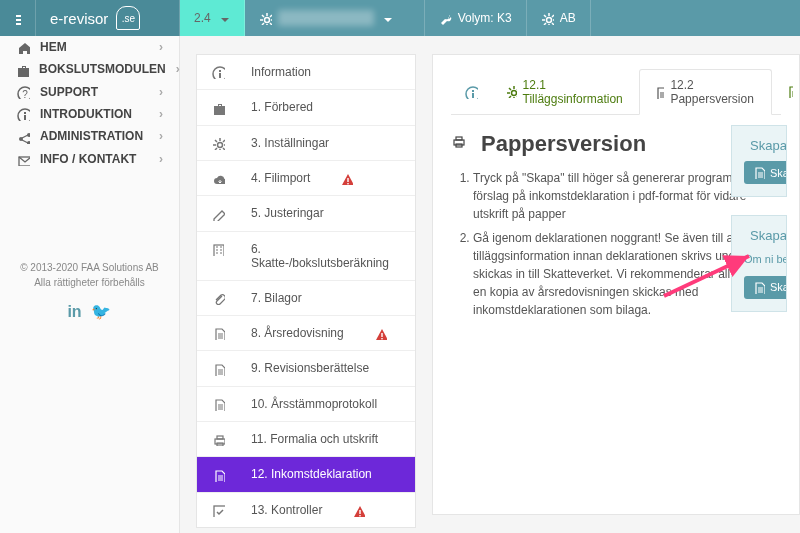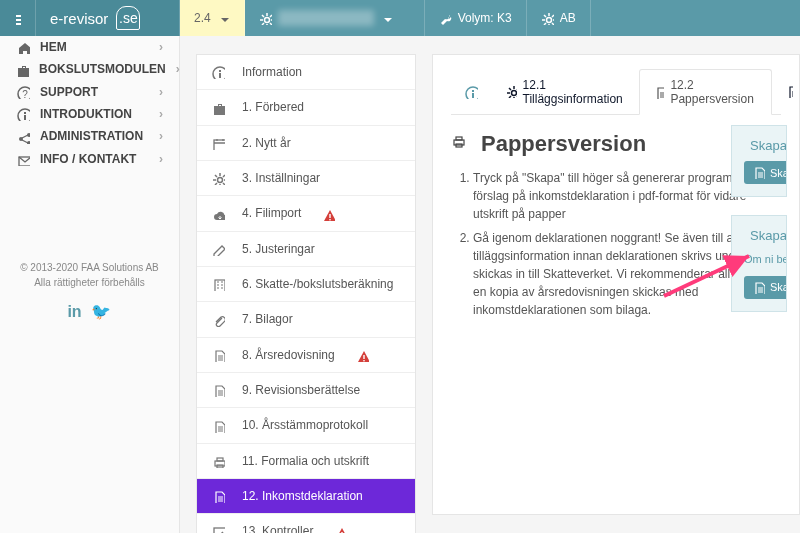--- a/index.html
+++ b/index.html
@@ -2,48 +2,48 @@
 <html><head>
 <meta charset="utf-8">
 <style>
   * { box-sizing: border-box; margin: 0; padding: 0; }
   body { font-family: -apple-system, "Helvetica Neue", Arial, sans-serif; font-size: 13px; color: #555; background: #f5f5f5; width: 800px; height: 533px; overflow: hidden; }
   
   .topbar { display: flex; align-items: stretch; background: #5a9aa8; height: 36px; color: #fff; }
   .topbar .cell { display: flex; align-items: center; padding: 5px 14px; border-right: 1px solid rgba(255,255,255,0.2); font-size: 12px; gap: 6px; white-space: nowrap; }
   .topbar .menu-toggle { width: 36px; justify-content: center; background: #4a8a98; }
   .topbar .logo { background: #4a8a98; width: 144px; font-size: 15px; font-weight: 300; }
-  .topbar .logo .se { display:inline-flex; align-items:center; justify-content:center; width:24px; height:24px; border:1.5px solid #fff; border-radius:10px 10px 2px 2px; font-size:14px; margin-left:2px;}
-  .topbar .version { background:#fef9c3; color:#666; }
+  .topbar .logo .se { display:inline-flex; align-items:center; justify-content:center; width:24px; height:24px; border:1.5px solid #fff; border-radius:10px 10px 2px 2px; font-size:10px; margin-left:2px;}
+  .topbar .version { background:#5eead4; color:#666; }
   .topbar .client { min-width: 180px; }
   .blur { filter: blur(3px); background: rgba(255,255,255,0.3); color: transparent; border-radius:2px; padding:1px 30px; }
   
   .main { display: flex; height: calc(533px - 36px); }
   
   .sidebar { width: 180px; background: #fafafa; border-right: 1px solid #e5e5e5; display:flex; flex-direction:column; }
   .sidebar .nav { list-style: none; }
   .sidebar .nav li { display:flex; align-items:center; gap:10px; padding: 4px 16px; font-size: 12px; font-weight: 700; color:#444; cursor:pointer; }
   .sidebar .nav li .ic { width:14px; text-align:center; font-weight:normal; color:#666; }
   .sidebar .foot { margin-top: 90px; text-align:center; font-size: 10px; color:#888; line-height:1.5; }
   .sidebar .social { margin-top:10px; color:#5a9aa8; font-size:16px; display:flex; justify-content:center; gap:10px; }
   
   .steps { width: 220px; background: #fff; border:1px solid #e5e5e5; margin: 18px 0 18px 16px; align-self: flex-start; }
   .steps ul { list-style:none; }
-  .steps li { display:flex; gap:17px; padding: 10px 14px; border-bottom:1px solid #eee; font-size:12px; color:#555; cursor:pointer; }
+  .steps li { display:flex; gap:26px; padding: 10px 14px; border-bottom:1px solid #eee; font-size:12px; color:#555; cursor:pointer; }
   .steps li:last-child { border-bottom:none; }
   .steps li .ic { width:14px; text-align:center; color:#777; }
   .steps li.active { background:#6d28d9; color:#fff; }
   .steps li.active .ic { color:#fff; }
   .warn { color:#d43f3a; font-weight:bold; margin-left:4px; }
   
   .content { flex:1; padding: 18px 0 18px 16px; overflow:hidden; position:relative; }
   .panel { background:#fff; border:1px solid #e5e5e5; padding: 14px 18px; height: 100%; position:relative; }
   .tabs { display:flex; align-items:center; gap:0; border-bottom:1px solid #e5e5e5; margin-bottom:16px; }
   .tabs .info-ic { color:#5a9aa8; padding: 8px 14px; }
-  .tabs .tab { padding: 8px 14px; font-size:12px; color:#0f172a; display:flex; gap:6px; align-items:center; cursor:pointer; }
+  .tabs .tab { padding: 8px 14px; font-size:12px; color:#4d7c0f; display:flex; gap:6px; align-items:center; cursor:pointer; }
   .tabs .tab.active { border:1px solid #e5e5e5; border-bottom:1px solid #fff; margin-bottom:-1px; border-radius:3px 3px 0 0; color:#555; }
   .heading { display:flex; align-items:center; gap:10px; font-size:22px; font-weight:700; color:#444; margin-bottom:12px; }
   .body ol { padding-left: 22px; font-size:12px; line-height:1.5; color:#555; }
   .body ol li { margin-bottom:6px; max-width: 300px; }
   
   .sidecards { position:absolute; right:12px; top:70px; display:flex; flex-direction:column; gap:18px; }
   .card { background:#eaf4f6; border:1px solid #cfe3e8; padding:12px; width:56px; overflow:hidden; white-space:nowrap; }
   .card .card-title { color:#5a9aa8; font-size:13px; display:flex; gap:6px; align-items:center; margin-bottom:8px; }
   .card .btn { background:#5a9aa8; color:#fff; font-size:11px; padding:5px 8px; border-radius:3px; display:inline-flex; gap:5px; align-items:center; }
   .card p { font-size:11px; color:#5a9aa8; line-height:1.5; margin-bottom:8px; }
@@ -239,26 +239,20 @@
           <span class="ic"><svg class="icon">
               <use href="#i-info"></use>
             </svg></span>
           <span>Information</span>
         </li>
         <li>
           <span class="ic"><svg class="icon">
               <use href="#i-briefcase"></use>
             </svg></span>
           <span>1. Förbered</span>
-        </li>
-        <li>
-          <span class="ic"><svg class="icon">
-              <use href="#i-calendar"></use>
-            </svg></span>
-          <span>2. Nytt år</span>
         </li>
         <li>
           <span class="ic"><svg class="icon">
               <use href="#i-gear"></use>
             </svg></span>
           <span>3. Inställningar</span>
         </li>
         <li>
           <span class="ic"><svg class="icon">
               <use href="#i-cloud"></use>

